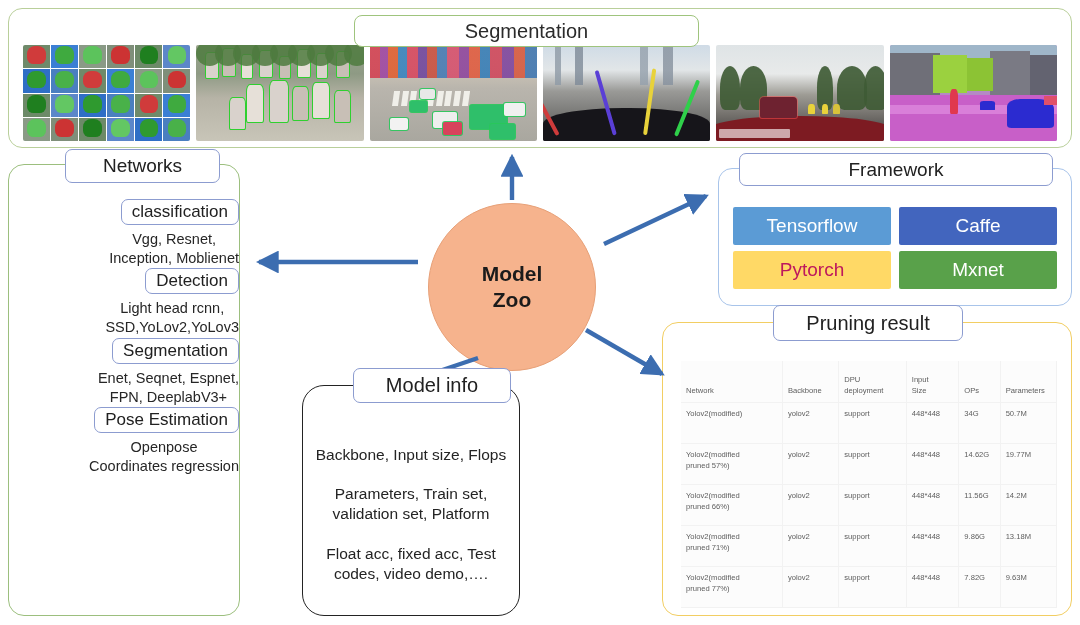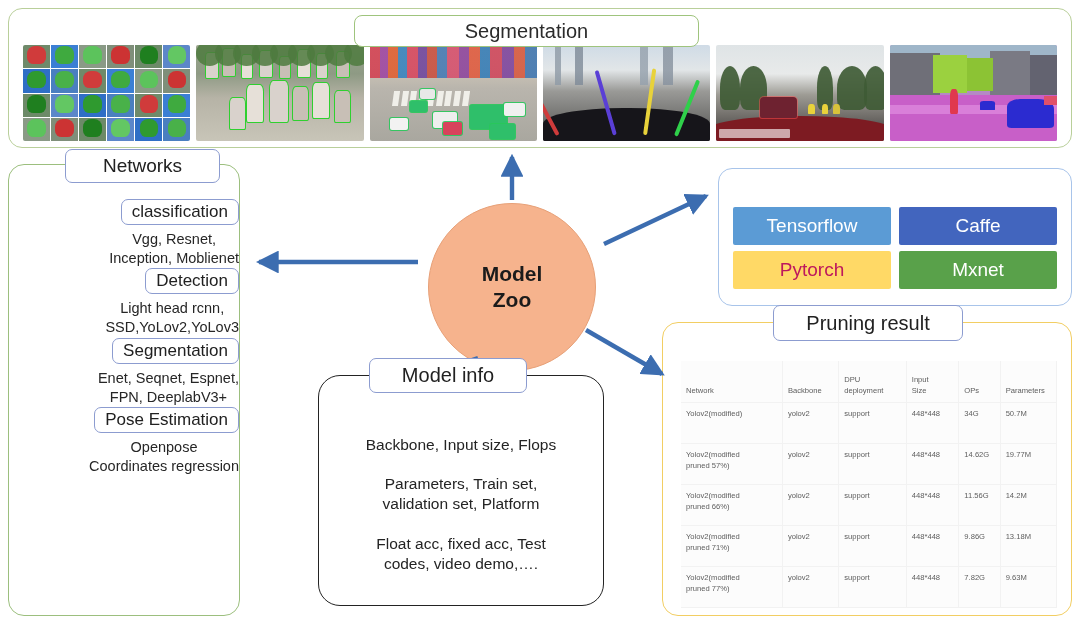--- a/index.html
+++ b/index.html
@@ -82,22 +82,22 @@
   .fw-panel{
     position:absolute;left:718px;top:168px;width:354px;height:138px;
     border:1.6px solid #a8c4ea;border-radius:14px;background:#fff;box-sizing:border-box;
   }
   .fw-title{position:absolute;left:20px;top:-16px;width:314px;height:33px;font-size:19px;z-index:3;}
   .fw-grid{position:absolute;left:14px;right:14px;top:38px;display:grid;grid-template-columns:1fr 1fr;gap:6px 8px;}
   .fw-cell{height:38px;display:flex;align-items:center;justify-content:center;font-size:19px;border-radius:2px;}
 
   
   .mi-panel{
-    position:absolute;left:302px;top:375px;width:286px;height:231px;
-    border:1.7px solid #232323;border-radius:22px;background:#fff;box-sizing:border-box;margin-left:16px;
+    position:absolute;left:302px;top:385px;width:218px;height:231px;
+    border:1.7px solid #232323;border-radius:22px;background:#fff;box-sizing:border-box;
   }
   .mi-title{position:absolute;left:50px;top:-18px;width:158px;height:35px;font-size:20px;z-index:3;}
   .mi-body{position:absolute;left:10px;right:10px;top:40px;bottom:12px;
     display:flex;flex-direction:column;justify-content:space-evenly;
     text-align:center;font-size:15.5px;line-height:1.3;color:#242424;}
 
   
   .pr-panel{
     position:absolute;left:662px;top:322px;width:410px;height:294px;
     border:1.8px solid #f2ce63;border-radius:16px;background:#fff;box-sizing:border-box;
@@ -311,20 +311,21 @@
       </div>
     </div>
   </div>
 
   <div class="zoo">
     <span>Model</span>
     <span>Zoo</span>
   </div>
 
   <div class="fw-panel">
+    <div class="badge fw-title">Framework</div>
     <div class="fw-grid">
       <div class="fw-cell" style="background:#5b9bd5;color:#fff">Tensorflow</div>
       <div class="fw-cell" style="background:#4265be;color:#fff">Caffe</div>
       <div class="fw-cell" style="background:#ffd966;color:#be185d">Pytorch</div>
       <div class="fw-cell" style="background:#59a14a;color:#fff">Mxnet</div>
     </div>
   </div>
 
   <div class="mi-panel">
     <div class="badge mi-title">Model info</div>

